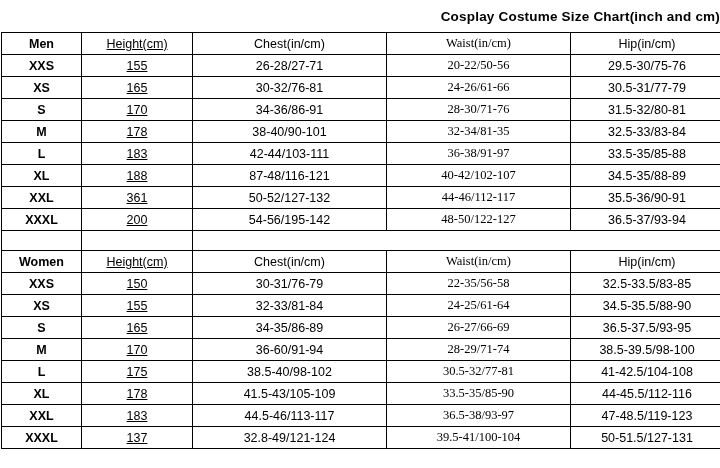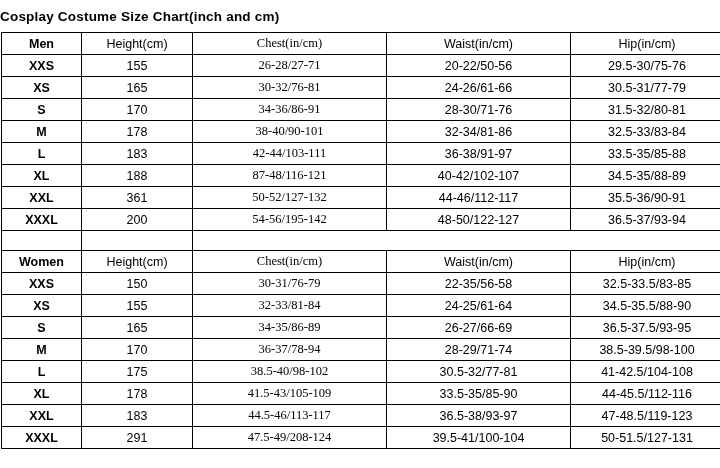--- a/index.html
+++ b/index.html
@@ -14,21 +14,21 @@
     color: #000000;
     overflow: hidden;
   }
   .sheet {
     width: 720px;
     height: 468px;
     box-sizing: border-box;
     position: relative;
   }
   .title {
-    text-align: left;
+    text-align: right;
     font-size: 13.5px;
     font-weight: bold;
     letter-spacing: 0.2px;
     padding-top: 9px;
     padding-bottom: 8px;
   }
   table.size-chart {
     border-collapse: collapse;
     width: 717px;
     margin-left: 1px;
@@ -37,23 +37,23 @@
   table.size-chart td {
     border: 1px solid #000000;
     height: 21px;
     font-size: 12.5px;
     text-align: center;
     vertical-align: middle;
     padding: 0;
     white-space: nowrap;
   }
   td.c0 { width: 79px; font-weight: bold; }
-  td.c1 { width: 110px; }
-  td.c2 { width: 193px; font-family: Liberation Serif, serif; }
-  td.c3 { width: 183px; }
+  td.c1 { width: 110px; text-decoration: underline; }
+  td.c2 { width: 193px; }
+  td.c3 { width: 183px; font-family: Liberation Serif, serif; }
   td.c4 { width: 152px; }
 
   tr.spacer td {
     height: 19px;
     border-left: 1px solid #000000;
     border-right: 1px solid #000000;
     border-top: 1px solid #000000;
     border-bottom: 1px solid #000000;
   }
   tr.spacer td.blankwide {
@@ -102,21 +102,21 @@
         <td class="c0">S</td>
         <td class="c1">170</td>
         <td class="c2">34-36/86-91</td>
         <td class="c3">28-30/71-76</td>
         <td class="c4">31.5-32/80-81</td>
       </tr>
       <tr>
         <td class="c0">M</td>
         <td class="c1">178</td>
         <td class="c2">38-40/90-101</td>
-        <td class="c3">32-34/81-86</td>
+        <td class="c3">32-34/81-35</td>
         <td class="c4">32.5-33/83-84</td>
       </tr>
       <tr>
         <td class="c0">L</td>
         <td class="c1">183</td>
         <td class="c2">42-44/103-111</td>
         <td class="c3">36-38/91-97</td>
         <td class="c4">33.5-35/85-88</td>
       </tr>
       <tr>
@@ -174,21 +174,21 @@
       <tr>
         <td class="c0">S</td>
         <td class="c1">165</td>
         <td class="c2">34-35/86-89</td>
         <td class="c3">26-27/66-69</td>
         <td class="c4">36.5-37.5/93-95</td>
       </tr>
       <tr>
         <td class="c0">M</td>
         <td class="c1">170</td>
-        <td class="c2">36-37/78-94</td>
+        <td class="c2">36-60/91-94</td>
         <td class="c3">28-29/71-74</td>
         <td class="c4">38.5-39.5/98-100</td>
       </tr>
       <tr>
         <td class="c0">L</td>
         <td class="c1">175</td>
         <td class="c2">38.5-40/98-102</td>
         <td class="c3">30.5-32/77-81</td>
         <td class="c4">41-42.5/104-108</td>
       </tr>
@@ -201,21 +201,21 @@
       </tr>
       <tr>
         <td class="c0">XXL</td>
         <td class="c1">183</td>
         <td class="c2">44.5-46/113-117</td>
         <td class="c3">36.5-38/93-97</td>
         <td class="c4">47-48.5/119-123</td>
       </tr>
       <tr>
         <td class="c0">XXXL</td>
-        <td class="c1">291</td>
-        <td class="c2">47.5-49/208-124</td>
+        <td class="c1">137</td>
+        <td class="c2">32.8-49/121-124</td>
         <td class="c3">39.5-41/100-104</td>
         <td class="c4">50-51.5/127-131</td>
       </tr>
     </tbody>
   </table>
 
 </div>
 
 </body></html>

